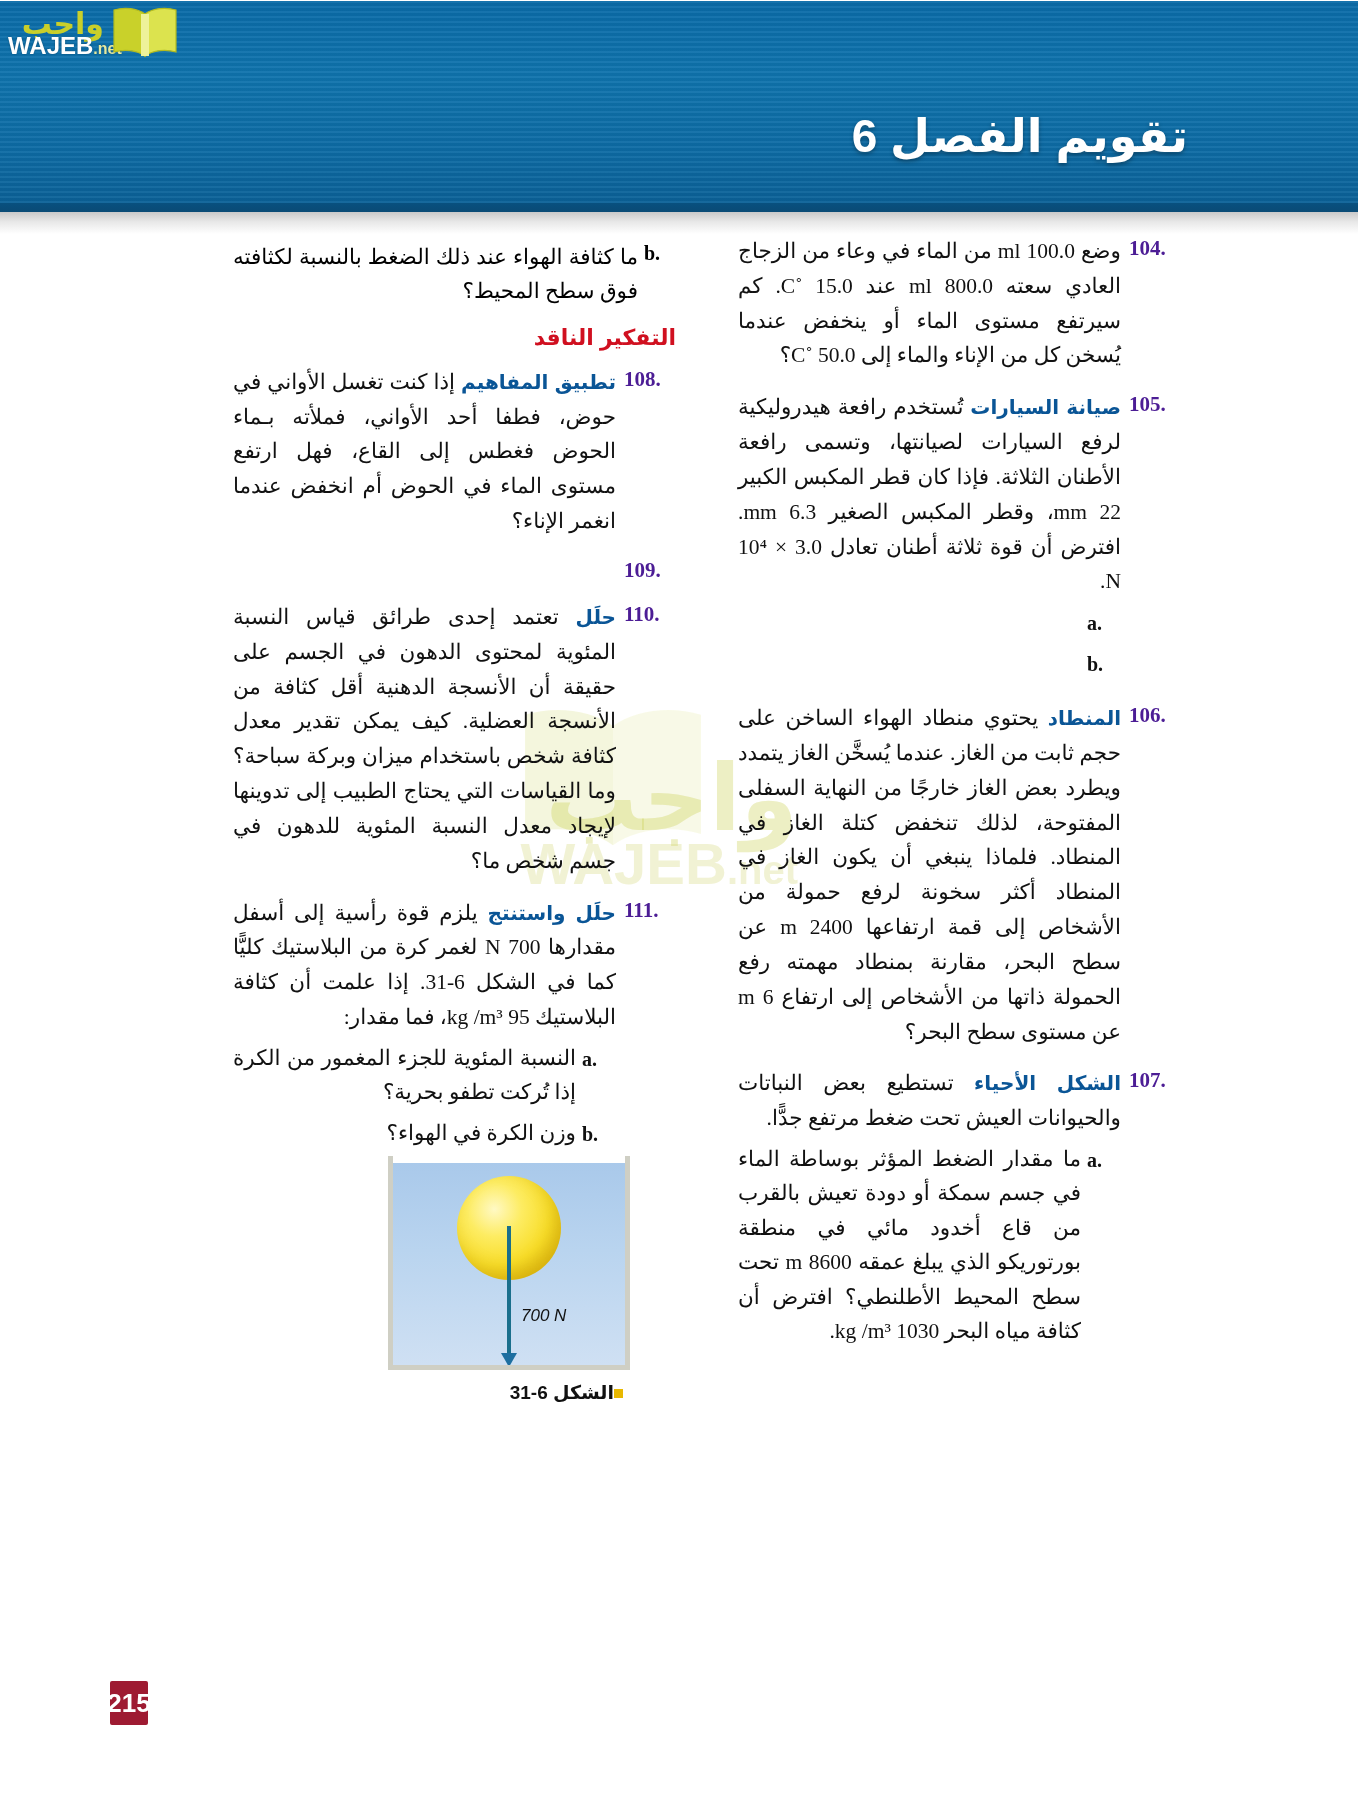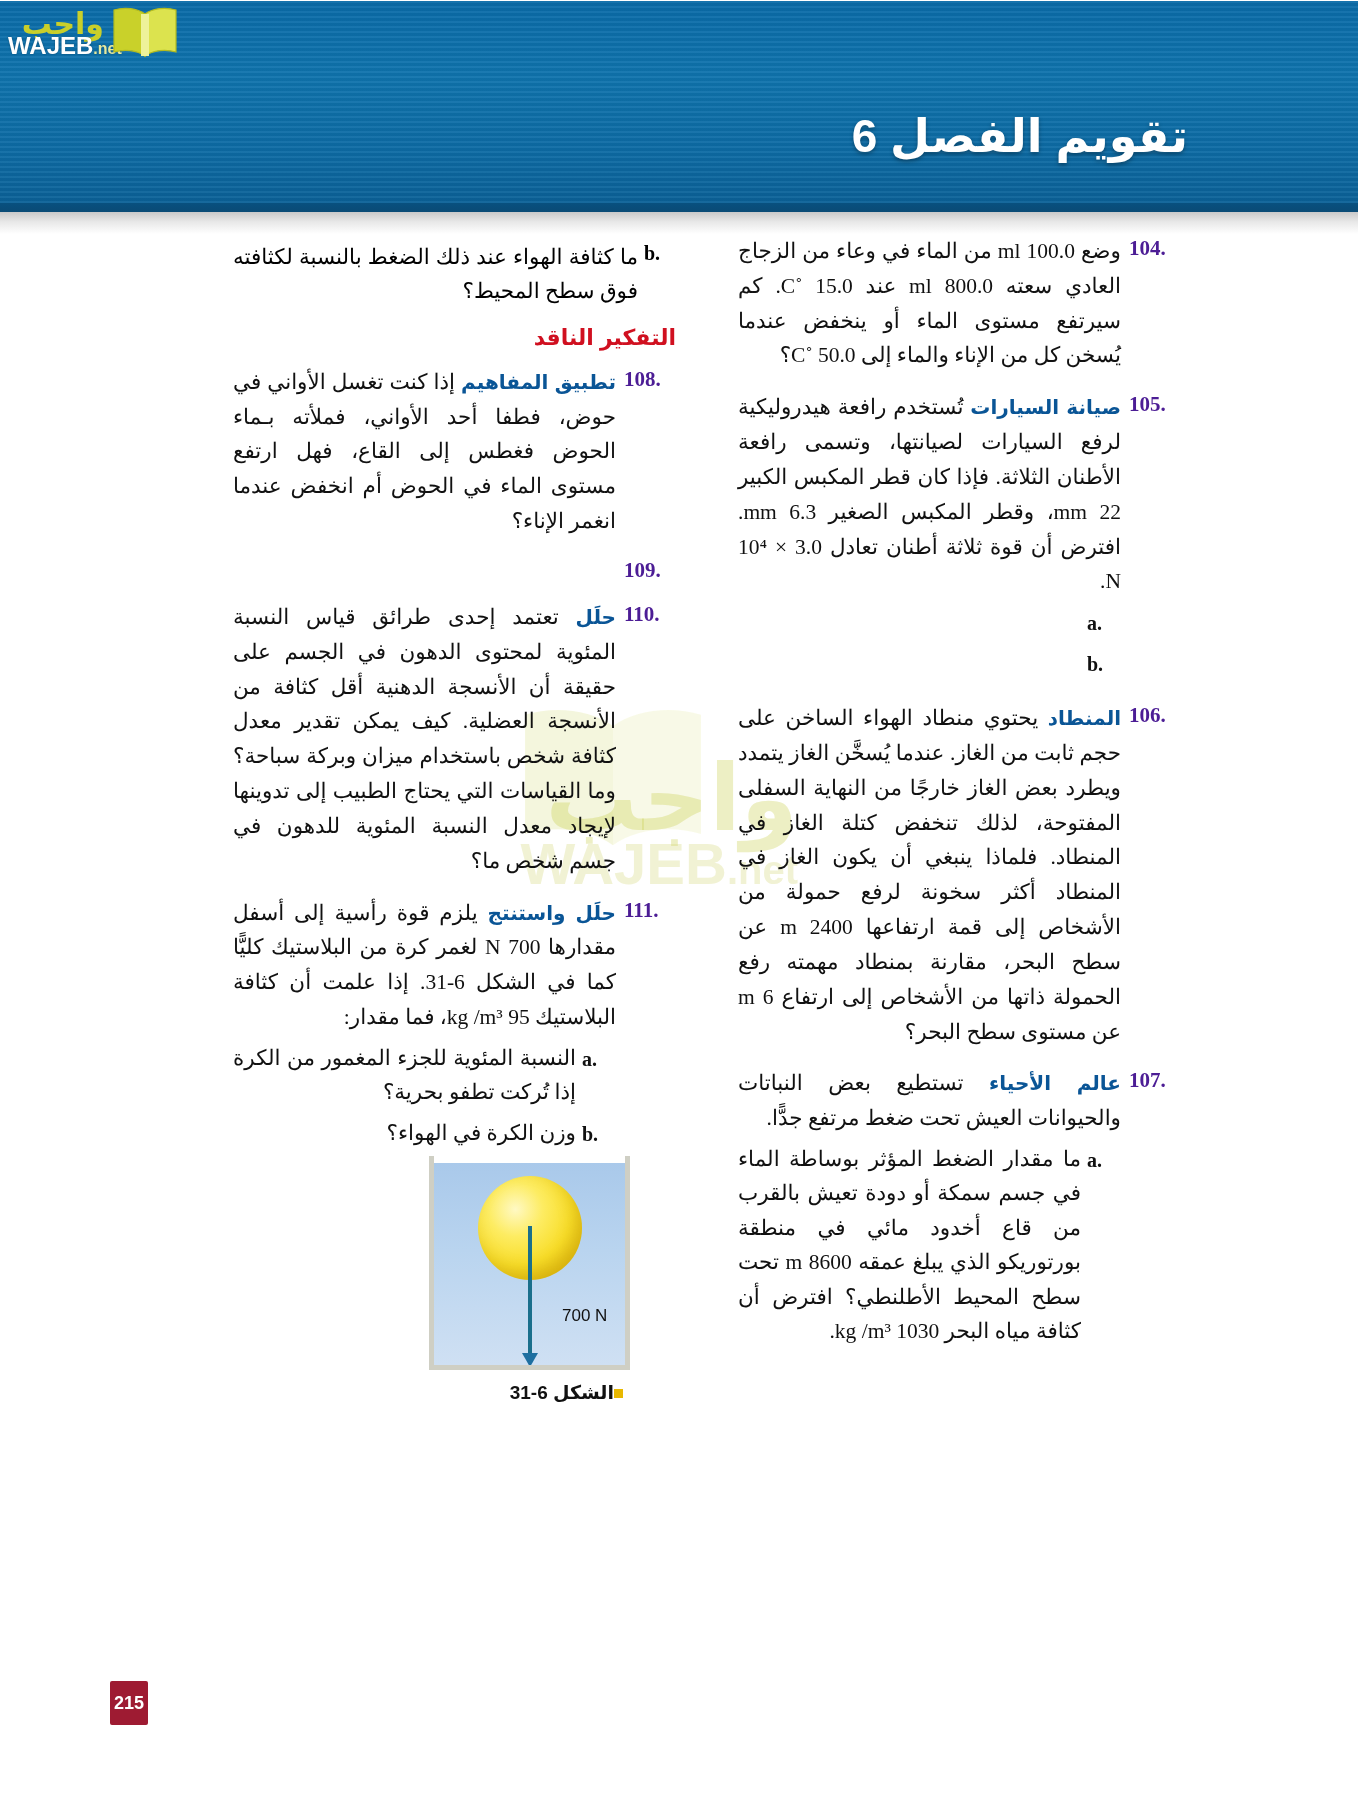--- a/index.html
+++ b/index.html
@@ -99,24 +99,24 @@
     direction:rtl;text-align:right;color:#d01020;font-weight:bold;
     font-family:"Liberation Sans","DejaVu Sans",sans-serif;
     font-size:22px;margin:16px 0 14px 0;padding-right:2px;
   }
 
   
   #figure{
     position:absolute;right:48px;top:922px;width:242px;
   }
   #tank{
-    position:relative;width:201px;height:214px;
+    position:relative;width:242px;height:214px;
     background:linear-gradient(to bottom,#a8c8ea 0%,#b9d4ef 45%,#cfe0f3 100%);
     border-left:5px solid #cfcfc4;border-right:5px solid #cfcfc4;border-bottom:5px solid #cfcfc4;
-    box-sizing:border-box;overflow:hidden;
+    box-sizing:border-box;overflow:hidden;font-style:italic;
   }
   #tank:before{ 
     content:"";position:absolute;left:0;top:0;width:100%;height:7px;
     background:
       radial-gradient(circle at 6px 7px,#ffffff 3px,transparent 3.5px),
       radial-gradient(circle at 20px 4px,#ffffff 3px,transparent 3.5px),
       radial-gradient(circle at 34px 7px,#ffffff 3px,transparent 3.5px),
       radial-gradient(circle at 48px 4px,#ffffff 3px,transparent 3.5px),
       radial-gradient(circle at 62px 7px,#ffffff 3px,transparent 3.5px),
       radial-gradient(circle at 76px 4px,#ffffff 3px,transparent 3.5px),
@@ -162,21 +162,21 @@
   #fig-caption .sq{
     display:inline-block;width:9px;height:9px;background:#e8b800;
     margin-right:7px;vertical-align:1px;
   }
 
   
   #page-num{
     position:absolute;left:110px;bottom:75px;
     width:38px;height:44px;background:#9e1b32;
     color:#fff;font-family:"Liberation Sans","DejaVu Sans",sans-serif;
-    font-size:18px;font-weight:bold;
+    font-size:26px;font-weight:bold;
     display:flex;align-items:center;justify-content:center;
     border-radius:2px;
   }
 </style>
 </head>
 <body>
 
 <div id="header-band">
   <div id="page-title">تقويم الفصل 6</div>
 </div>
@@ -226,21 +226,21 @@
       <div class="num">106.</div>
       <div class="body">
         <span class="lbl-blue">المنطاد</span>
         <span>يحتوي منطاد الهواء الساخن على حجم ثابت من الغاز. عندما يُسخَّن الغاز يتمدد ويطرد بعض الغاز خارجًا من النهاية السفلى المفتوحة، لذلك تنخفض كتلة الغاز في المنطاد. فلماذا ينبغي أن يكون الغاز في المنطاد أكثر سخونة لرفع حمولة من الأشخاص إلى قمة ارتفاعها 2400 m عن سطح البحر، مقارنة بمنطاد مهمته رفع الحمولة ذاتها من الأشخاص إلى ارتفاع 6 m عن مستوى سطح البحر؟</span>
       </div>
     </div>
 
     <div class="item">
       <div class="num">107.</div>
       <div class="body">
-        <span class="lbl-blue">عالم الأحياء</span>
+        <span class="lbl-blue">الشكل الأحياء</span>
         <span>تستطيع بعض النباتات والحيوانات العيش تحت ضغط مرتفع جدًّا.</span>
         <div class="sub">
           <div class="slabel">a.</div>
           <div class="sbody">ما مقدار الضغط المؤثر بوساطة الماء في جسم سمكة أو دودة تعيش بالقرب من قاع أخدود مائي في منطقة بورتوريكو الذي يبلغ عمقه 8600 m تحت سطح المحيط الأطلنطي؟ افترض أن كثافة مياه البحر 1030 kg /m³.</div>
         </div>
       </div>
     </div>
 
   </div>
 

